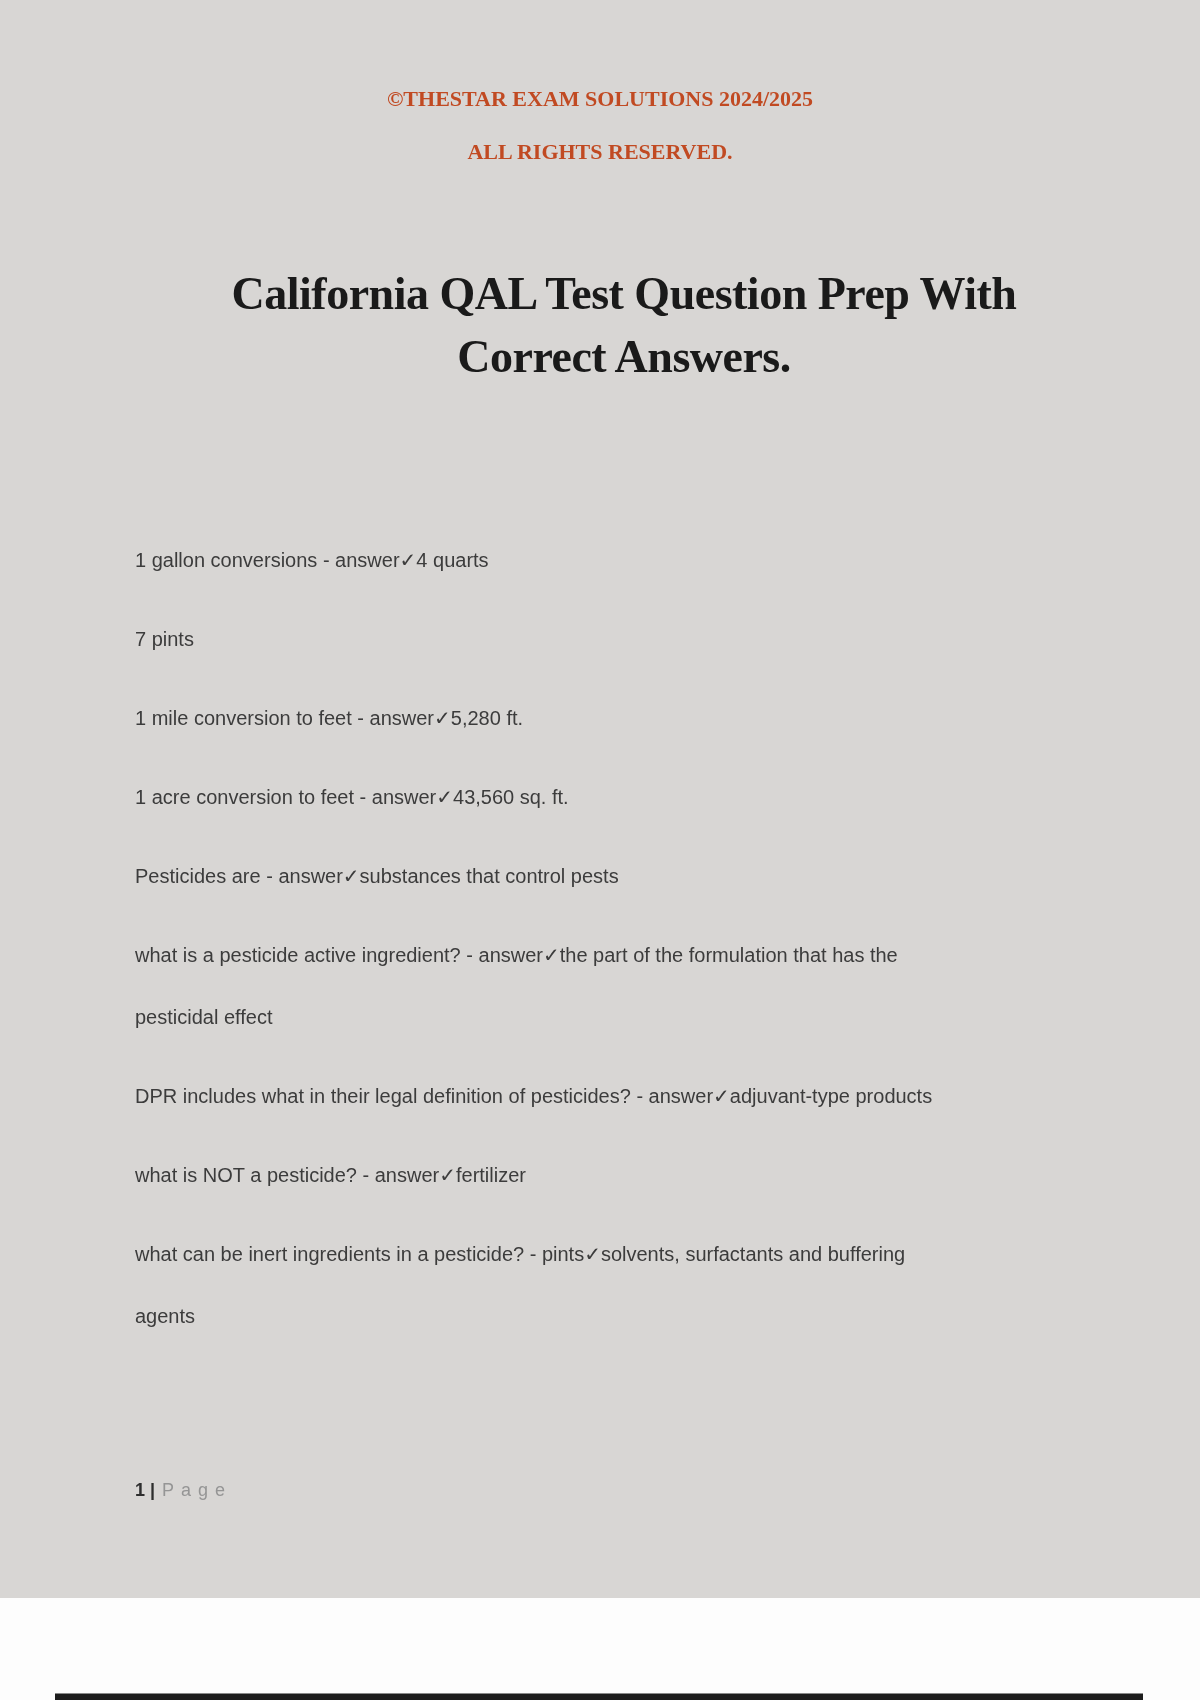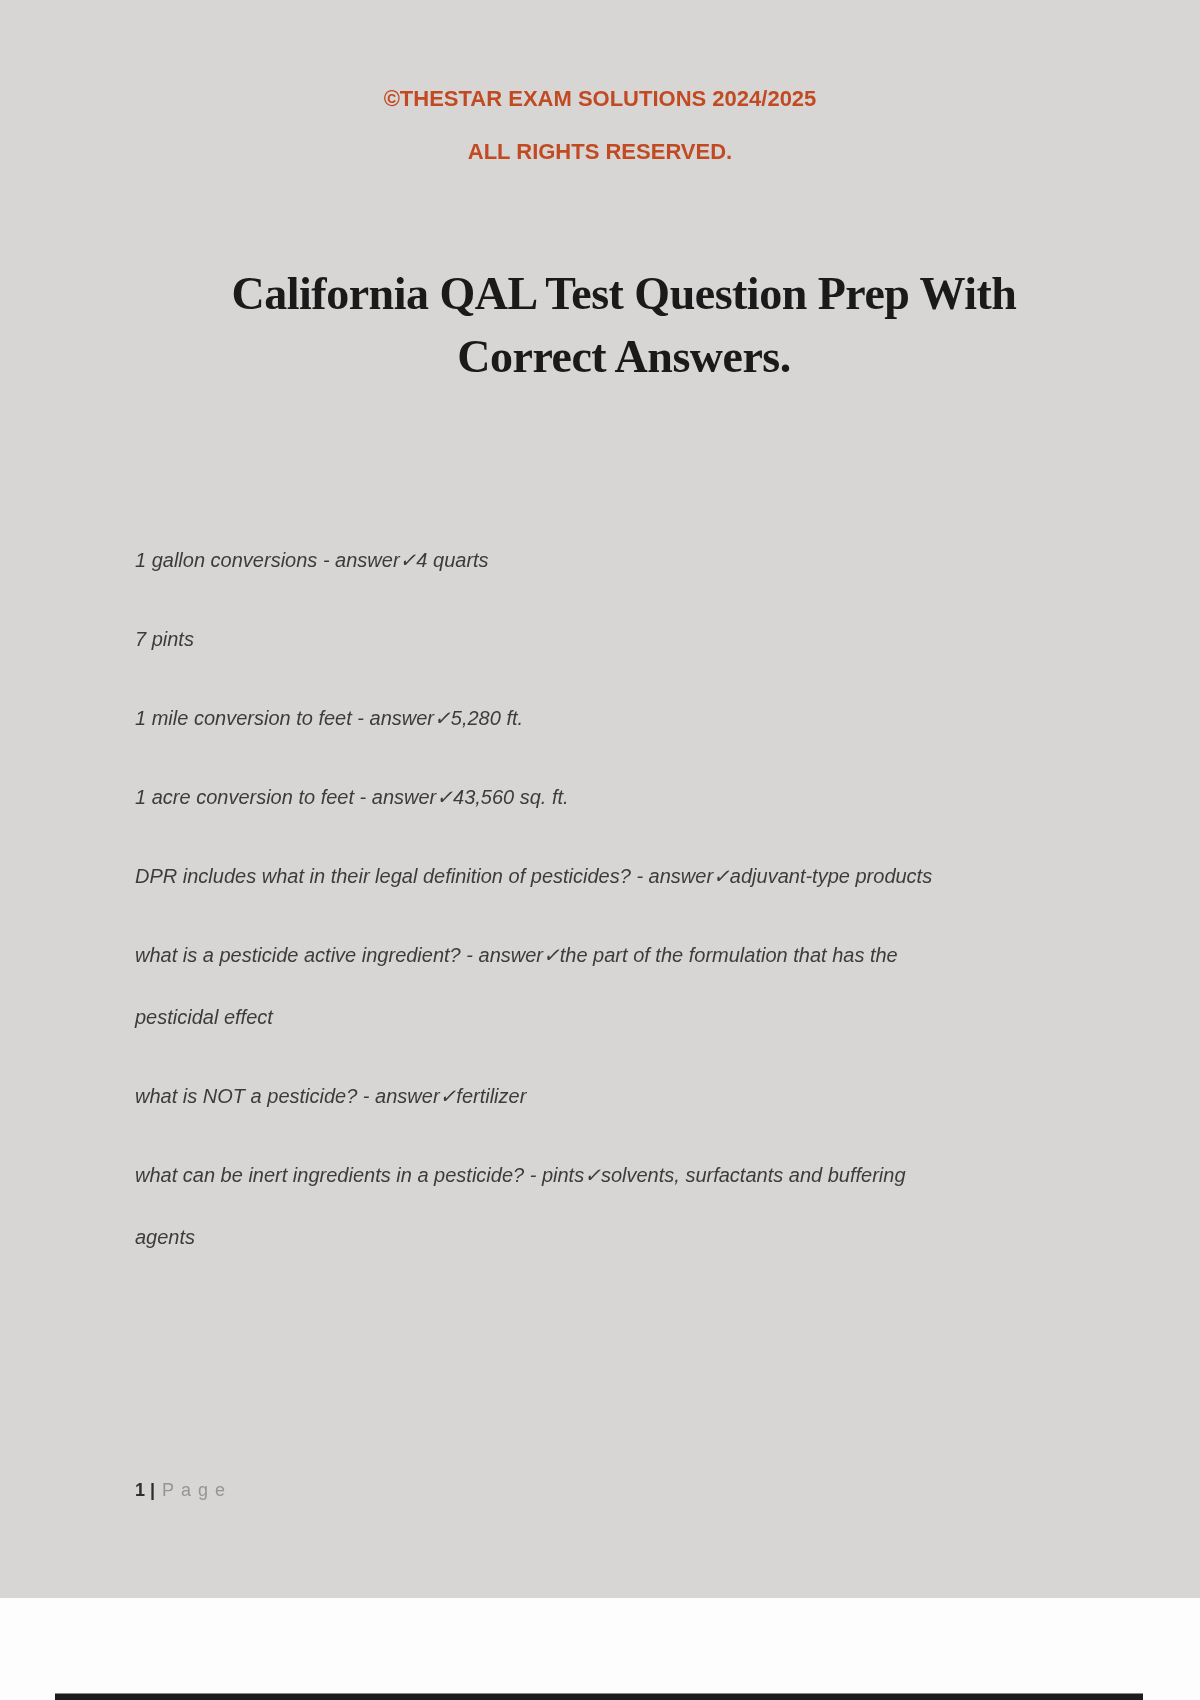--- a/index.html
+++ b/index.html
@@ -15,21 +15,21 @@
     font-family: "Liberation Sans", sans-serif;
     overflow: hidden;
   }
   
   .copyright {
     position: absolute;
     top: 88px;
     left: 0;
     right: 0;
     text-align: center;
-    font-family: Liberation Sans, sans-serif;
+    font-family: Liberation Serif, serif;
     font-weight: bold;
     font-size: 22px;
     line-height: 22px;
     color: var(--copyright-color, #c14a22);
   }
   .copy-line + .copy-line {
     margin-top: 31px;
   }
   
   .doc-title {
@@ -49,21 +49,20 @@
   }
   .title-line { display: block; }
   
   .qa-list {
     position: absolute;
     left: 135px;
     right: 80px;
     top: 529px;
     font-size: 20px;
     color: var(--body-color, #3c3c3c);
-    font-style: italic;
   }
   .qa-line {
     line-height: 62px;
   }
   .qa-item {
     margin-bottom: 17px;
   }
   
   .footer {
     position: absolute;
@@ -126,25 +125,28 @@
       <div class="qa-item">
         <div class="qa-line">7 pints</div>
       </div>
       <div class="qa-item">
         <div class="qa-line">1 mile conversion to feet - answer✓5,280 ft.</div>
       </div>
       <div class="qa-item">
         <div class="qa-line">1 acre conversion to feet - answer✓43,560 sq. ft.</div>
       </div>
       <div class="qa-item">
-        <div class="qa-line">DPR includes what in their legal definition of pesticides? - answer✓adjuvant-type products</div>
+        <div class="qa-line">Pesticides are - answer✓substances that control pests</div>
       </div>
       <div class="qa-item">
         <div class="qa-line">what is a pesticide active ingredient? - answer✓the part of the formulation that has the</div>
         <div class="qa-line">pesticidal effect</div>
+      </div>
+      <div class="qa-item">
+        <div class="qa-line">DPR includes what in their legal definition of pesticides? - answer✓adjuvant-type products</div>
       </div>
       <div class="qa-item">
         <div class="qa-line">what is NOT a pesticide? - answer✓fertilizer</div>
       </div>
       <div class="qa-item">
         <div class="qa-line">what can be inert ingredients in a pesticide? - pints✓solvents, surfactants and buffering</div>
         <div class="qa-line">agents</div>
       </div>
     </div>
 

